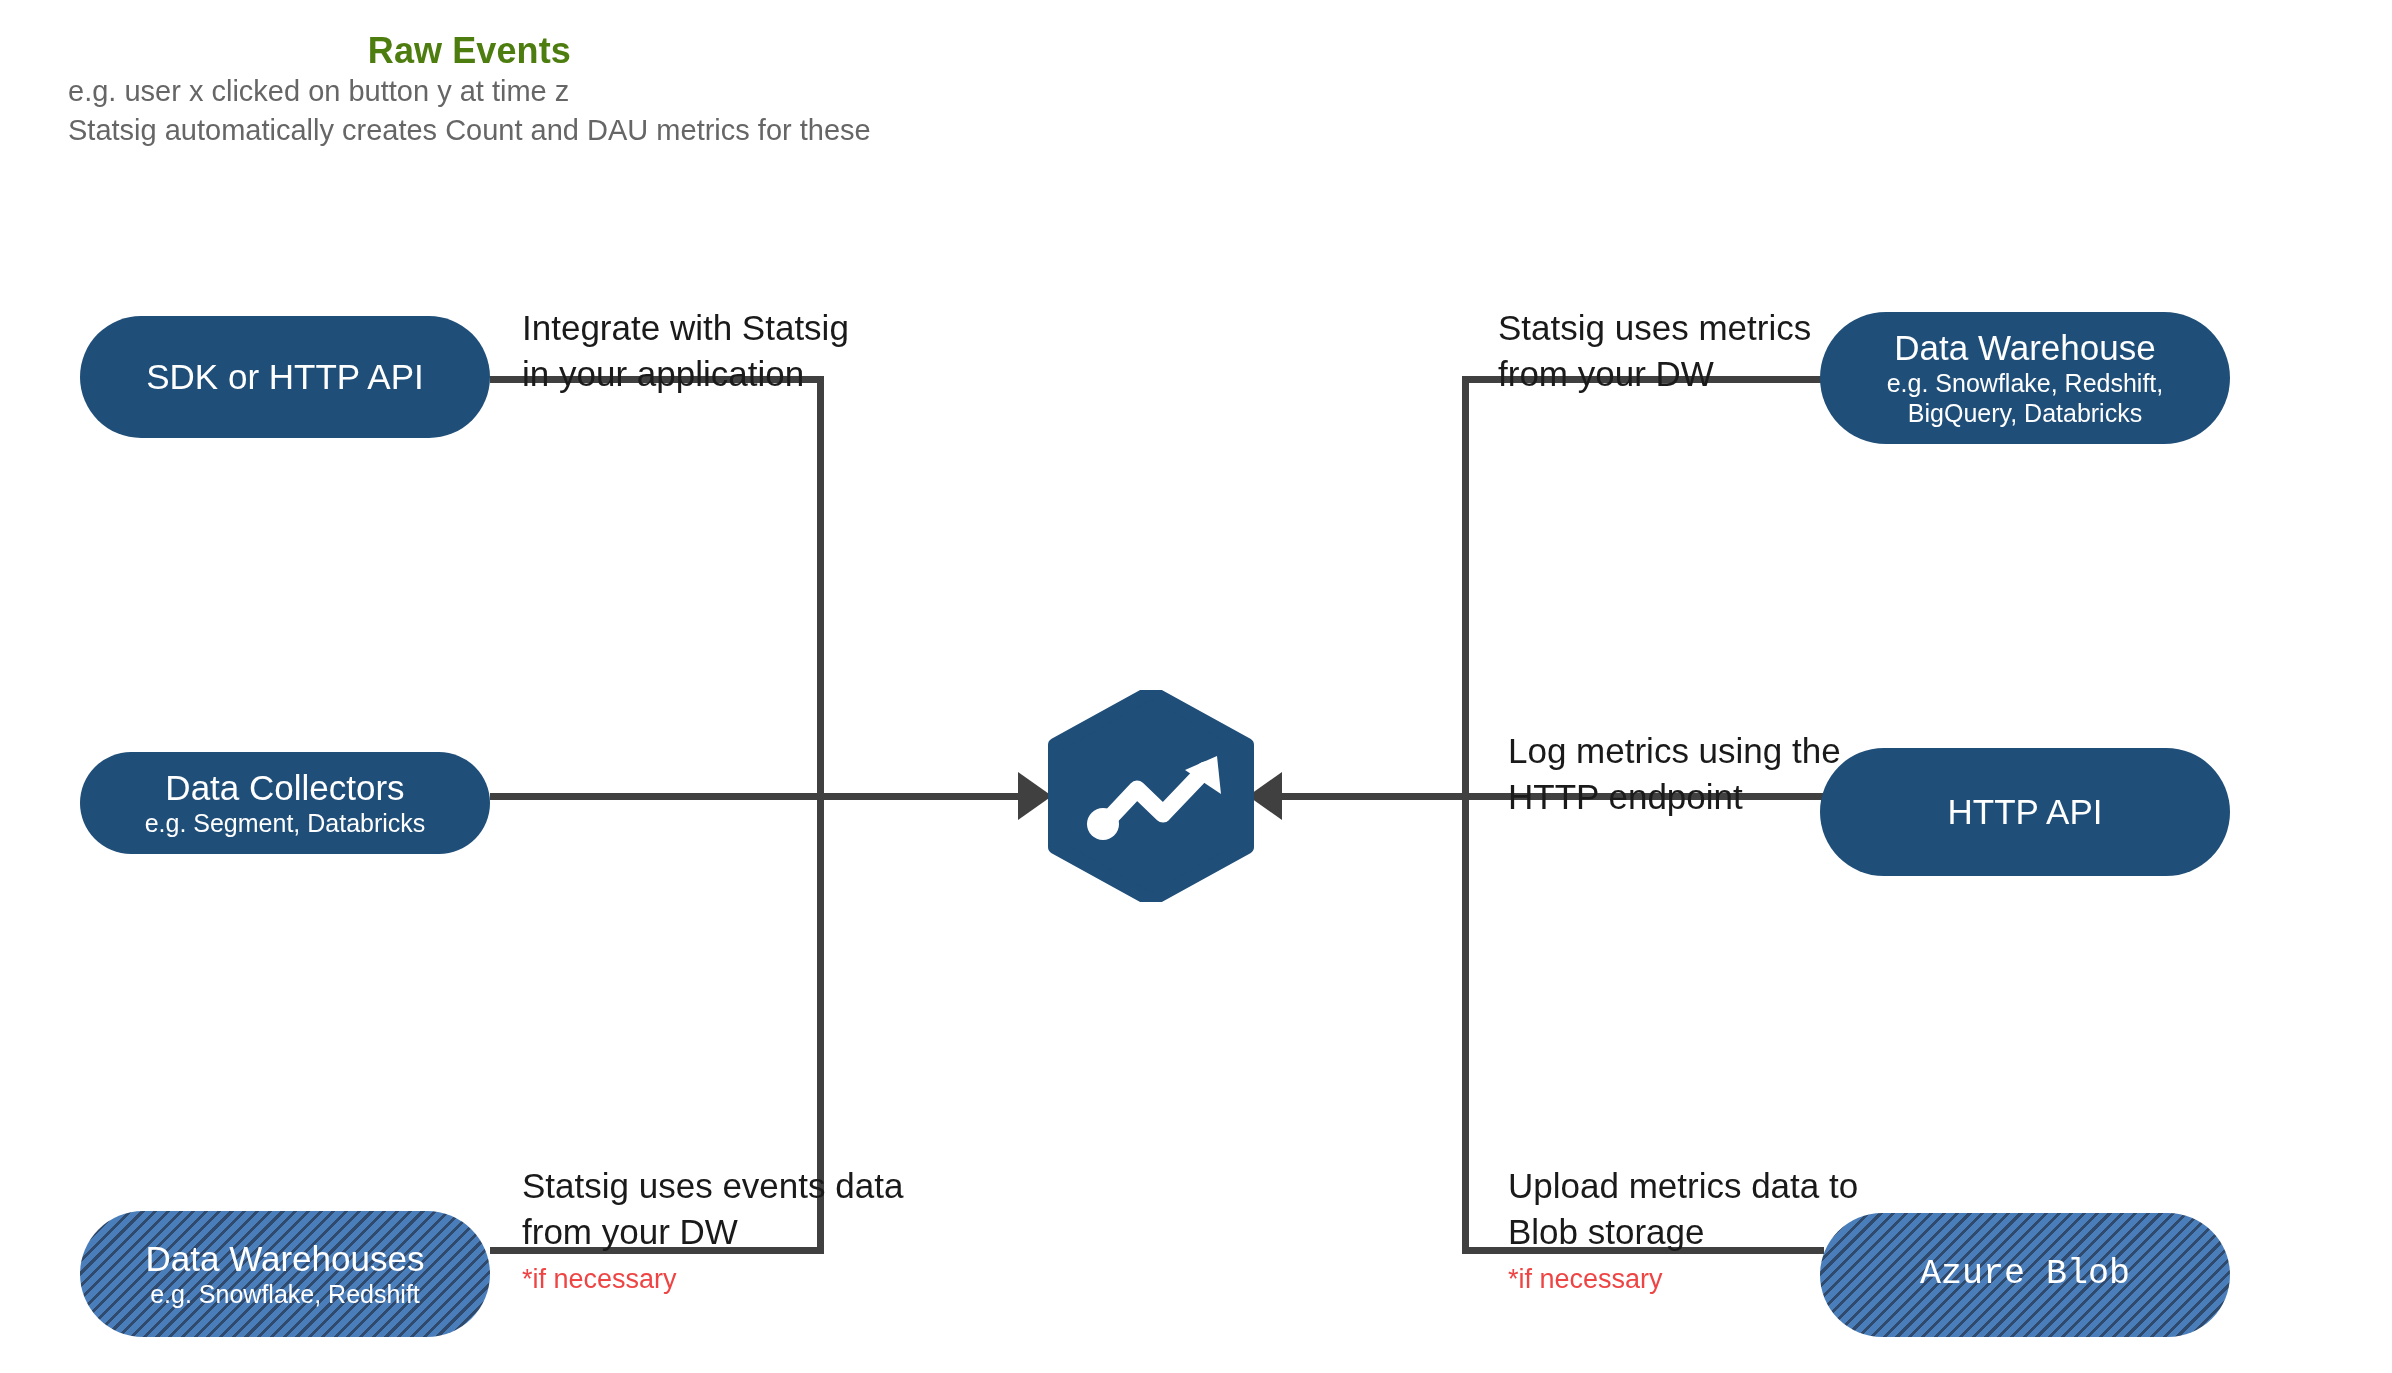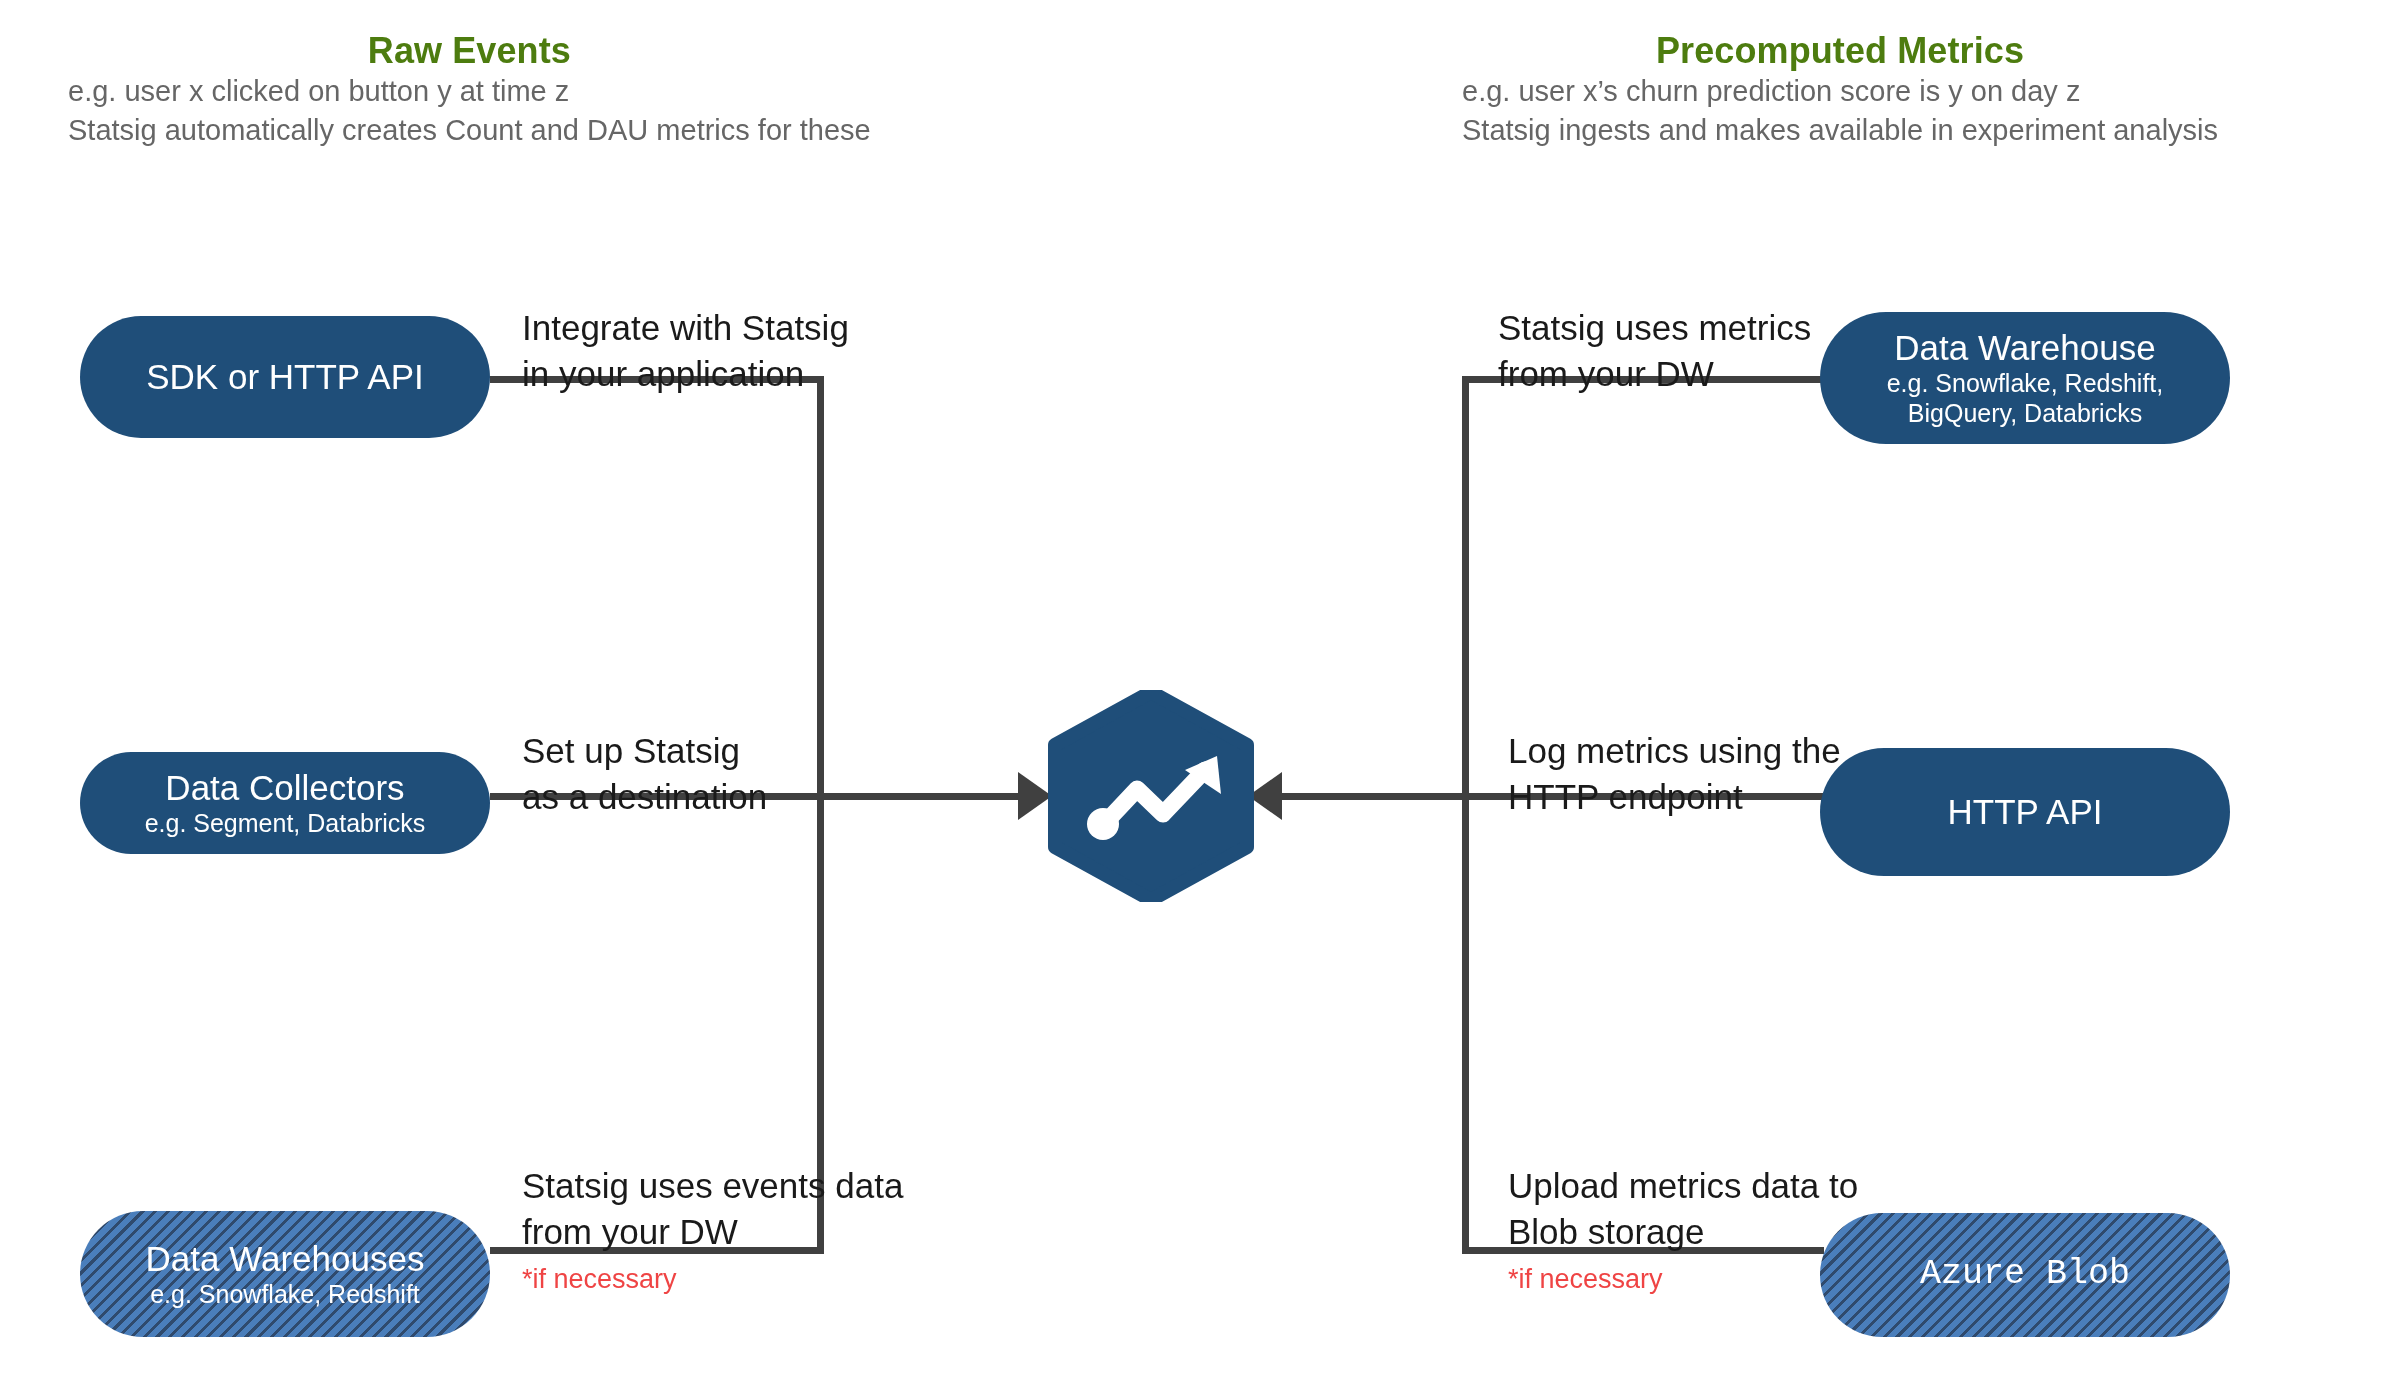--- a/index.html
+++ b/index.html
@@ -176,42 +176,35 @@
 <body>
 
 <div id="canvas">
 
   <div class="section-header" id="header-raw">
     <div class="section-title">Raw Events</div>
     <div class="section-sub">e.g. user x clicked on button y at time z</div>
     <div class="section-sub">Statsig automatically creates Count and DAU metrics for these</div>
   </div>
 
-  <div class="section-header" id="header-pre">
-    <div class="section-title">Precomputed Metrics</div>
-    <div class="section-sub">e.g. user x’s churn prediction score is y on day z</div>
-    <div class="section-sub">Statsig ingests and makes available in experiment analysis</div>
-  </div>
 
   <div class="line h" id="l-top-h"></div>
   <div class="line v" id="l-trunk"></div>
   <div class="line h" id="l-mid-h"></div>
   <div class="line h" id="l-bot-h"></div>
   <div class="arrow" id="arrow-left-in"></div>
 
   <div class="line h" id="r-top-h"></div>
   <div class="line v" id="r-trunk"></div>
   <div class="line h" id="r-mid-h"></div>
   <div class="line h" id="r-bot-h"></div>
   <div class="arrow" id="arrow-right-in"></div>
 
   <div class="edge-label" id="lbl-integrate">Integrate with Statsig
 in your application</div>
-  <div class="edge-label" id="lbl-setup">Set up Statsig
-as a destination</div>
   <div class="edge-label" id="lbl-events">Statsig uses events data
 from your DW</div>
   <div class="edge-note" id="note-left">*if necessary</div>
 
   <div class="edge-label" id="lbl-metrics">Statsig uses metrics
 from your DW</div>
   <div class="edge-label" id="lbl-log">Log metrics using the
 HTTP endpoint</div>
   <div class="edge-label" id="lbl-upload">Upload metrics data to
 Blob storage</div>

